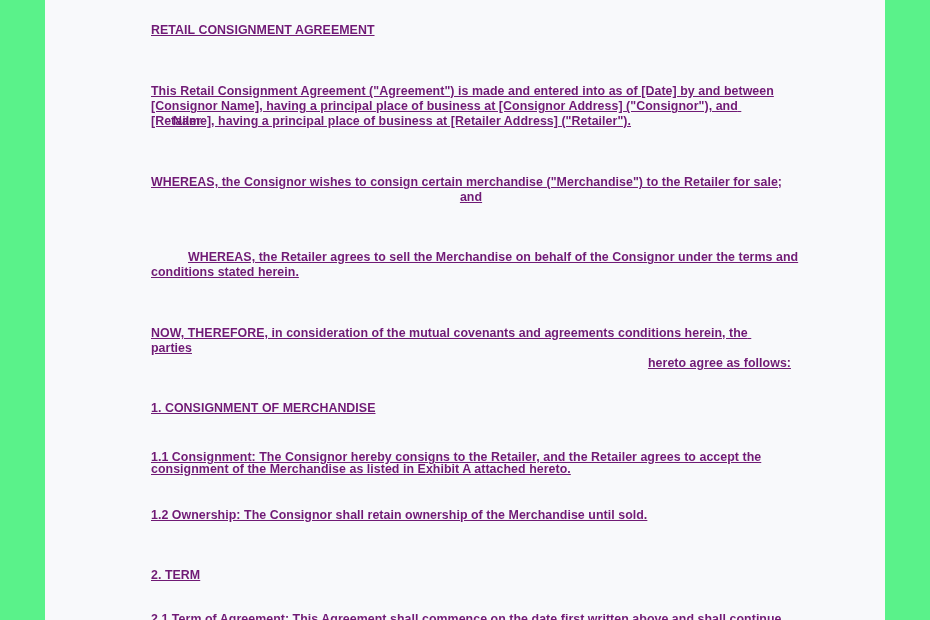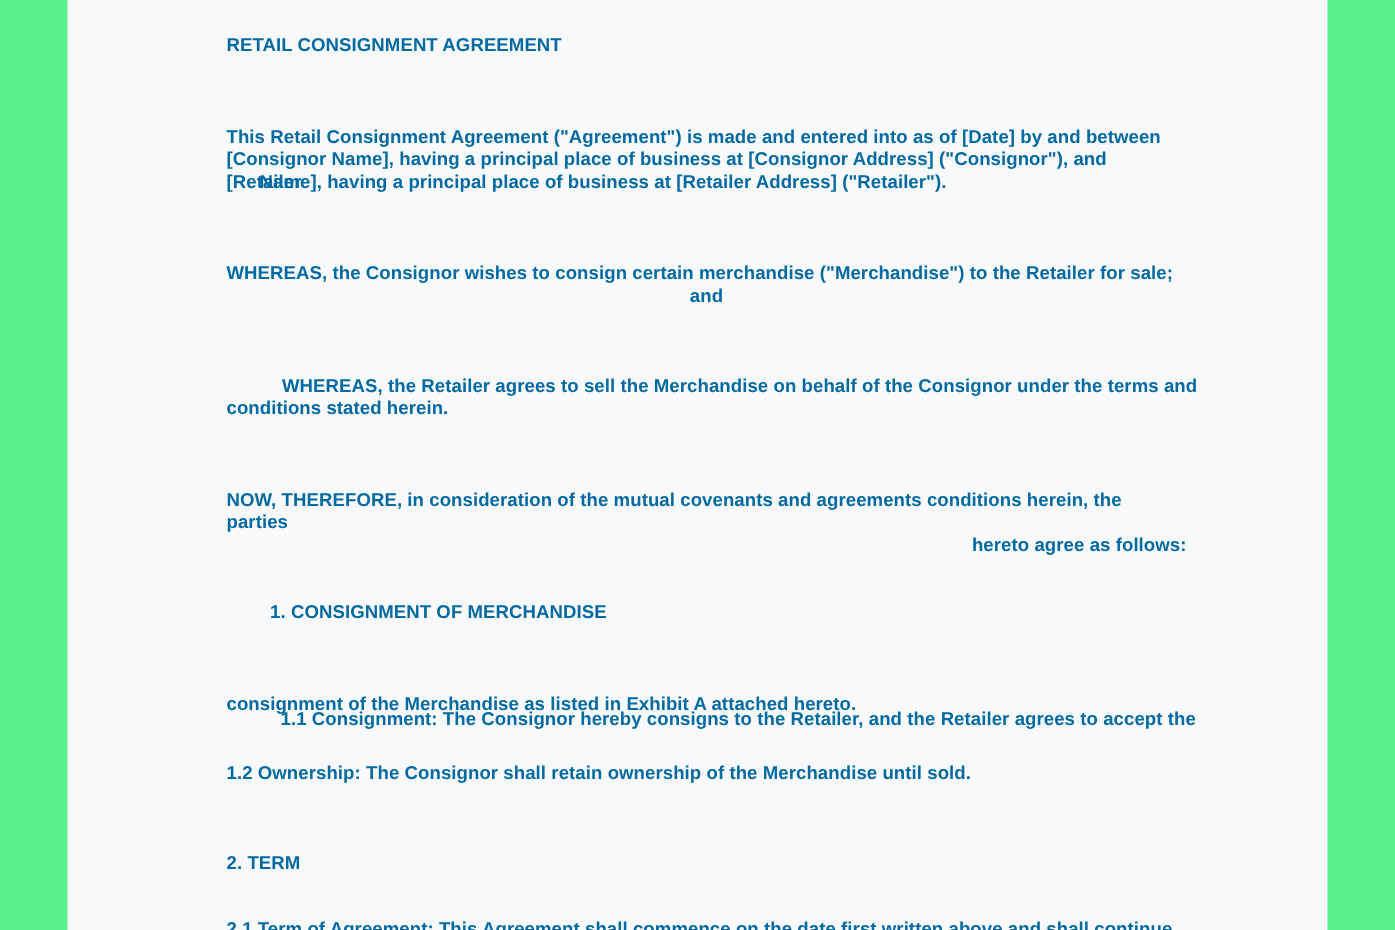--- a/index.html
+++ b/index.html
@@ -22,24 +22,25 @@
     height: 620px;
     background: #f8f9fb;
     overflow: hidden;
   }
   .line {
     position: absolute;
     left: 106px;
     width: 640px;
     font-size: 12.4px;
     font-weight: bold;
-    color: #0369a1;
+    color: #701a75;
     line-height: 15px;
     white-space: pre-wrap;
     letter-spacing: 0.05px;
+    text-decoration: underline;
   }
 </style>
 </head>
 <body>
 
 <div class="page">
   <div class="line" style="top:23px;">RETAIL CONSIGNMENT AGREEMENT</div>
 
   <div>
     <div class="line" style="top:84px;">This Retail Consignment Agreement ("Agreement") is made and entered into as of [Date] by and between</div>
@@ -55,24 +56,24 @@
   <div>
     <div class="line" style="top:250px;margin-left:37px;">WHEREAS, the Retailer agrees to sell the Merchandise on behalf of the Consignor under the terms and</div>
     <div class="line" style="top:265px;">conditions stated herein.</div>
   </div>
 
   <div>
     <div class="line" style="top:326px;">NOW, THEREFORE, in consideration of the mutual covenants and agreements conditions herein, the parties</div>
     <div class="line" style="top:356px;text-align:right;">hereto agree as follows:</div>
   </div>
 
-  <div class="line" style="top:401px;margin-left:29px;">1. CONSIGNMENT OF MERCHANDISE</div>
+  <div class="line" style="top:401px;">1. CONSIGNMENT OF MERCHANDISE</div>
 
   <div>
-    <div class="line" style="top:472px;margin-left:36px;">1.1 Consignment: The Consignor hereby consigns to the Retailer, and the Retailer agrees to accept the</div>
+    <div class="line" style="top:450px;">1.1 Consignment: The Consignor hereby consigns to the Retailer, and the Retailer agrees to accept the</div>
     <div class="line" style="top:462px;">consignment of the Merchandise as listed in Exhibit A attached hereto.</div>
   </div>
 
   <div class="line" style="top:508px;">1.2 Ownership: The Consignor shall retain ownership of the Merchandise until sold.</div>
 
   <div class="line" style="top:568px;">2. TERM</div>
 
   <div class="line" style="top:612px;">2.1 Term of Agreement: This Agreement shall commence on the date first written above and shall continue</div>
 </div>
 

